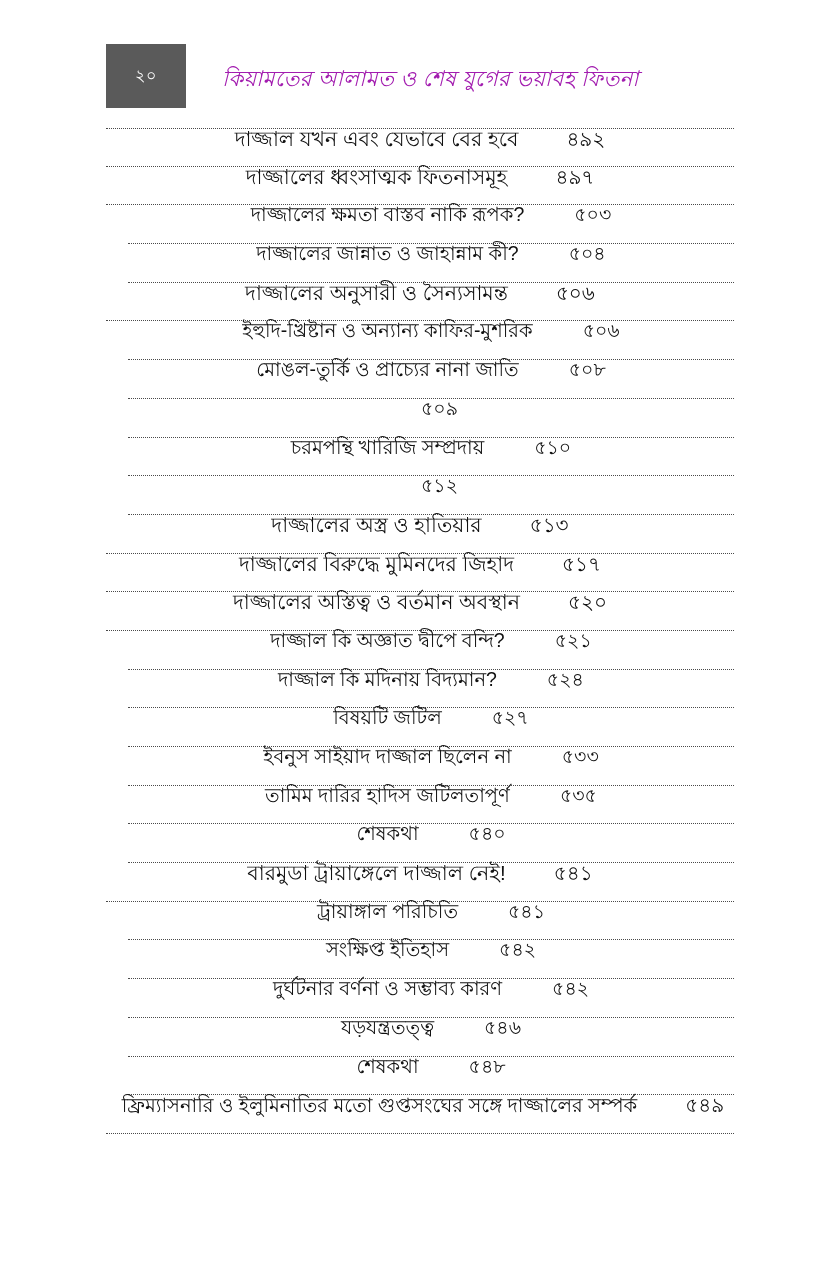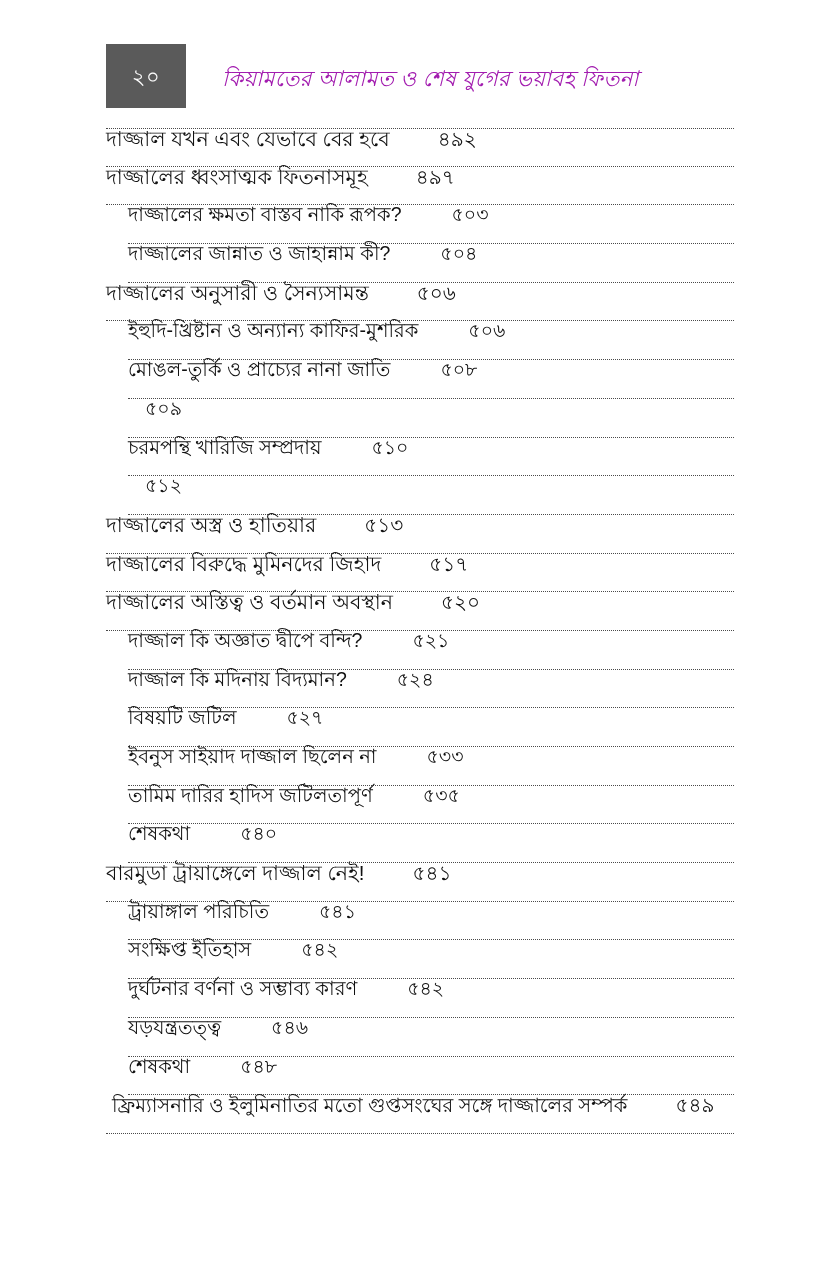--- a/index.html
+++ b/index.html
@@ -31,21 +31,21 @@
     top: 44px;
     width: 80px;
     height: 64px;
     background: #5a5a5a;
     display: flex;
     align-items: center;
     justify-content: center;
   }
   .folio-number {
     color: #ffffff;
-    font-size: 21px;
+    font-size: 16px;
     line-height: 1;
     letter-spacing: .5px;
   }
   .running-title {
     position: absolute;
     left: 222px;
     top: 62px;
     width: 420px;
     font-size: 21.5px;
     font-style: italic;
@@ -58,21 +58,21 @@
   .toc {
     position: absolute;
     left: 106px;
     top: 128px;
     width: 628px;
   }
 
   .toc-row {
     display: flex;
     align-items: baseline;
-    justify-content: flex-start;
+    justify-content: center;
     box-sizing: border-box;
     border-bottom: 1px dotted #4a4a4a;
     height: 38.7px;
     padding-bottom: 2px;
     gap: 23px;
   }
   .toc-row:first-child {
     border-top: 1px dotted #4a4a4a;
   }
 

